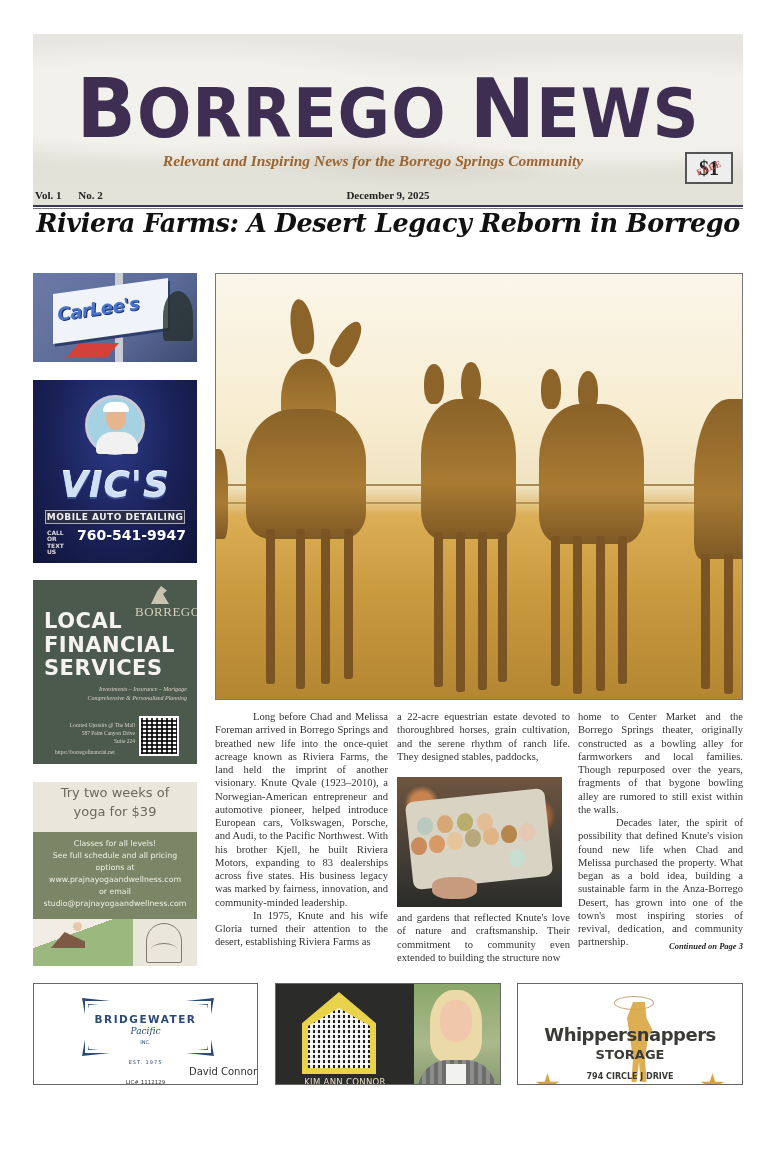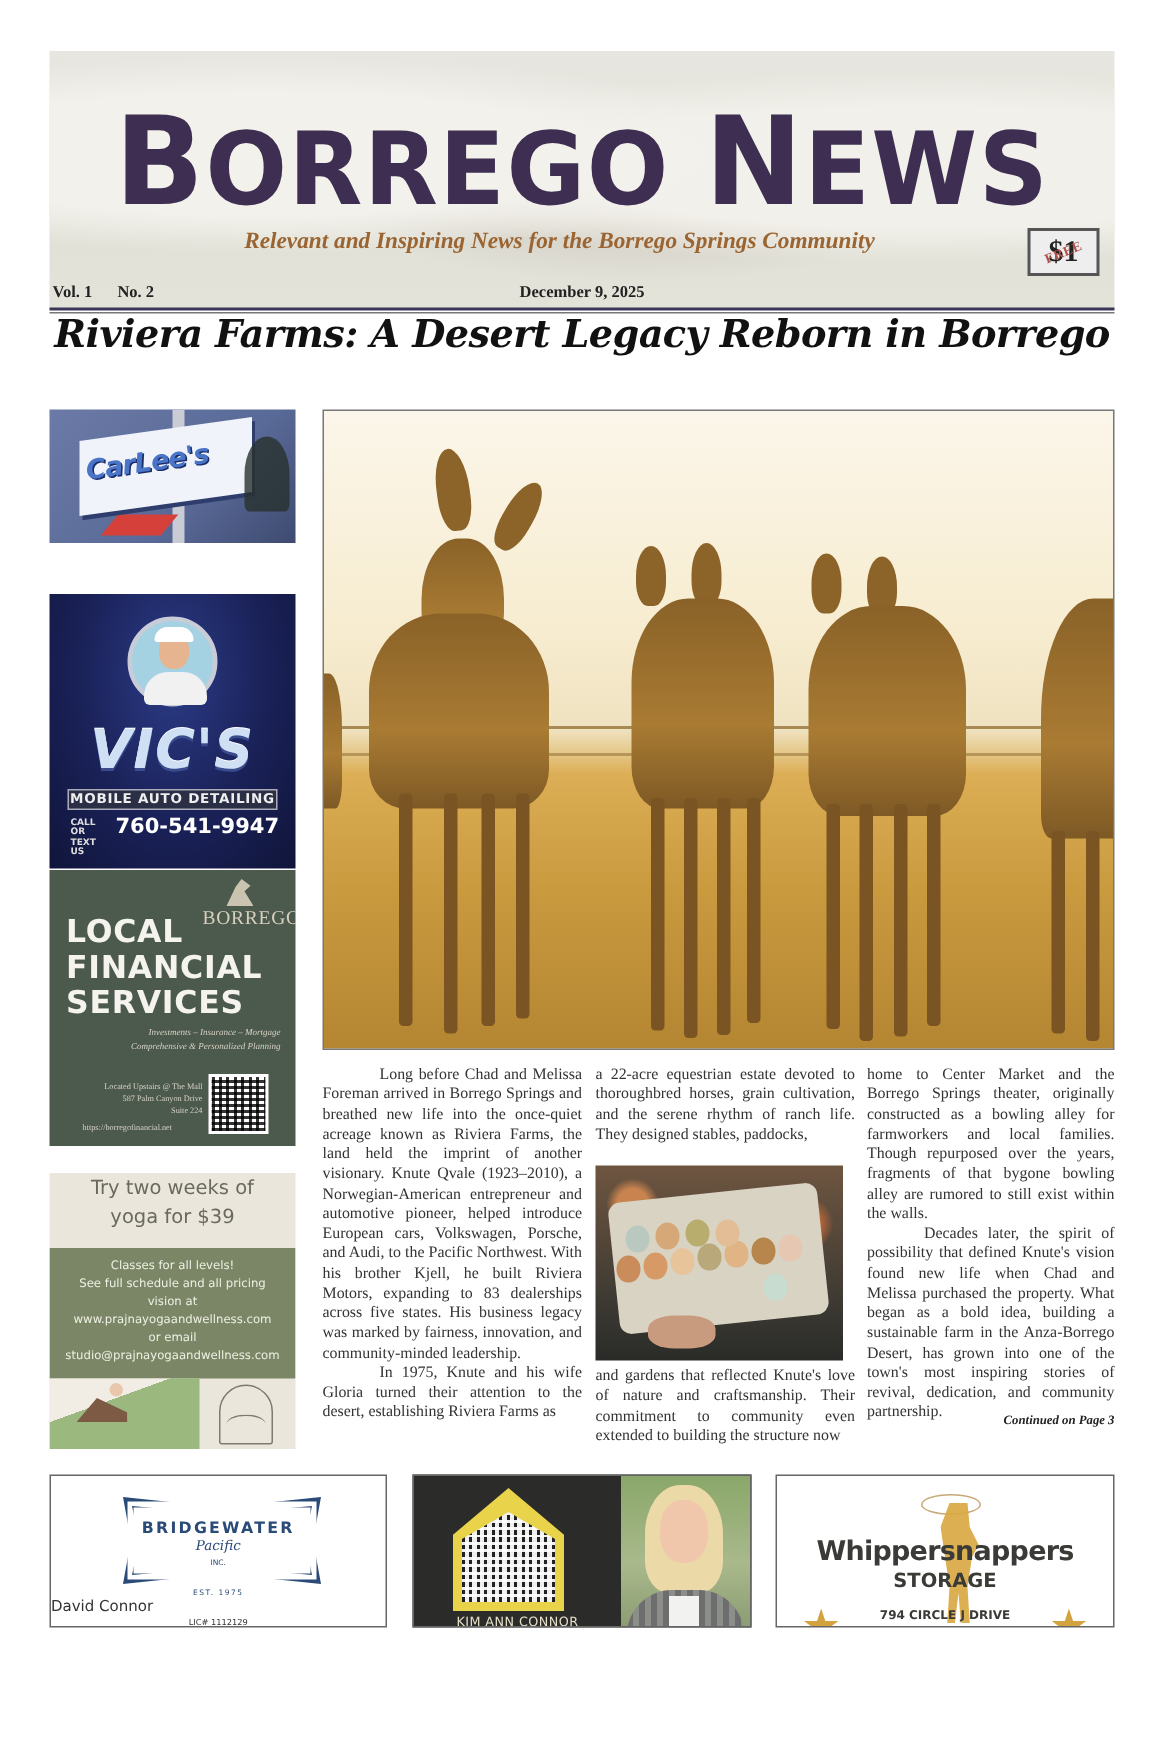--- a/index.html
+++ b/index.html
@@ -34,21 +34,21 @@
   .ad { position: absolute; left: 33px; width: 164px; overflow: hidden; }
   .ad-carlees { top: 273px; height: 89px; background: linear-gradient(135deg, #6b7aa6, #5a6a98 60%, #3e4a70); }
   .carlees-sign { position: absolute; left: 20px; top: 13px; width: 115px; height: 50px; background: #f0f3fa;
     transform: skewY(-8deg); box-shadow: 2px 3px 0 #2f3d6c; }
   .carlees-text { position: absolute; left: 24px; top: 25px; font-family: "DejaVu Sans", sans-serif; font-weight: bold; font-style: italic;
     font-size: 18px; color: #4a74c8; transform: rotate(-8deg); text-shadow: 1px 1px 0 #1b2e6a; letter-spacing: -0.5px; }
   .carlees-red { position: absolute; left: 40px; top: 70px; width: 40px; height: 14px; background: #d5403a; transform: skewX(-40deg); }
   .carlees-pole { position: absolute; left: 82px; top: 0; width: 8px; height: 89px; background: #c9ccd4; }
   .carlees-palm { position: absolute; right: 4px; top: 18px; width: 30px; height: 50px; border-radius: 50% 50% 10% 10%; background: #27312e; opacity: 0.8; }
 
-  .ad-vics { top: 396px; height: 183px; background: radial-gradient(ellipse at 50% 30%, #2b3b86 0%, #1a2157 55%, #10153a 100%); text-decoration: underline; }
+  .ad-vics { top: 380px; height: 183px; background: radial-gradient(ellipse at 50% 30%, #2b3b86 0%, #1a2157 55%, #10153a 100%); text-decoration: underline; }
   .vics-avatar { position: absolute; left: 52px; top: 15px; width: 60px; height: 60px; border-radius: 50%; background: #a5d2e2; border: 3px solid #c7ccd8; }
   .vics-avatar .head { position: absolute; left: 18px; top: 8px; width: 20px; height: 24px; border-radius: 45%; background: #e6b48f; }
   .vics-avatar .cap { position: absolute; left: 15px; top: 4px; width: 26px; height: 10px; border-radius: 12px 12px 2px 2px; background: #fff; }
   .vics-avatar .body { position: absolute; left: 8px; top: 34px; width: 42px; height: 22px; border-radius: 16px 16px 4px 4px; background: #f1f1f1; }
   .vics-name { position: absolute; left: 0; right: 0; top: 84px; text-align: center; font-family: "DejaVu Sans", sans-serif; font-weight: bold; font-style: italic;
     font-size: 36px; color: #cfe0f5; letter-spacing: 1px; text-shadow: 0 2px 0 #3a4b8e, 0 -1px 0 #fff; }
   .vics-bar { position: absolute; left: 12px; right: 12px; top: 130px; height: 14px; background: #2a2f45; border: 1px solid #aab; display: flex; align-items: center; justify-content: center;
     font-family: "DejaVu Sans", sans-serif; font-size: 9px; font-weight: bold; color: #eee; letter-spacing: 0.5px; }
   .vics-call { position: absolute; left: 14px; top: 150px; font-family: "DejaVu Sans", sans-serif; font-size: 6px; font-weight: bold; color: #ddd; line-height: 1.05; width: 24px; }
   .vics-phone { position: absolute; left: 44px; top: 147px; font-family: "DejaVu Sans", sans-serif; font-size: 14px; font-weight: bold; color: #fff; }
@@ -102,21 +102,21 @@
   .bad { position: absolute; top: 983px; height: 102px; border: 1px solid #666; overflow: hidden; }
   .bad-bridge { left: 33px; width: 225px; background: #fff; }
   .bridge-badge { position: absolute; left: 48px; top: 14px; width: 132px; height: 58px; border: 3px solid #2a4a78; background: #fff;
     clip-path: polygon(0 0, 50% 12%, 100% 0, 96% 50%, 100% 100%, 50% 88%, 0 100%, 4% 50%); }
   .bridge-inner { position: absolute; left: 54px; top: 20px; width: 120px; height: 46px; border: 1.5px solid #2a4a78;
     clip-path: polygon(0 0, 50% 12%, 100% 0, 96% 50%, 100% 100%, 50% 88%, 0 100%, 4% 50%); }
   .bridge-name { position: absolute; left: 0; right: 0; top: 29px; text-align: center; font-family: "DejaVu Sans", sans-serif; font-weight: bold; font-size: 10.5px; letter-spacing: 1.5px; color: #2a4a78; }
   .bridge-pacific { position: absolute; left: 0; right: 0; top: 42px; text-align: center; font-family: "DejaVu Serif", serif; font-style: italic; font-size: 9px; color: #2a4a78; }
   .bridge-inc { position: absolute; left: 0; right: 0; top: 55px; text-align: center; font-family: "DejaVu Sans", sans-serif; font-size: 5px; color: #2a4a78; }
   .bridge-est { position: absolute; left: 0; right: 0; top: 75px; text-align: center; font-family: "DejaVu Sans", sans-serif; font-size: 5px; color: #2a4a78; letter-spacing: 1px; }
-  .bridge-person { position: absolute; left: 0; right: 0; top: 82px; text-align: left; font-family: "DejaVu Sans", sans-serif; font-size: 10px; color: #333; }
+  .bridge-person { position: absolute; left: 16px; right: 0; top: 82px; text-align: right; font-family: "DejaVu Sans", sans-serif; font-size: 10px; color: #333; }
   .bridge-lic { position: absolute; left: 0; right: 0; top: 95px; text-align: center; font-family: "DejaVu Sans", sans-serif; font-size: 5.5px; color: #333; }
   .bridge-contact { position: absolute; right: 8px; top: 104px; text-align: right; font-family: "DejaVu Sans", sans-serif; font-size: 5.3px; line-height: 1.6; color: #333; }
   .bridge-addr { position: absolute; left: 6px; top: 119px; font-family: "DejaVu Sans", sans-serif; font-size: 5.3px; line-height: 1.6; color: #333; }
 
   .bad-kim { left: 275px; width: 226px; background: #2b2b2a; }
   .kim-house { position: absolute; left: 26px; top: 8px; width: 74px; height: 82px; background: #e8d34a;
     clip-path: polygon(50% 0, 100% 38%, 100% 100%, 0 100%, 0 38%); }
   .kim-qr { position: absolute; left: 32px; top: 24px; width: 62px; height: 60px; background:
     repeating-linear-gradient(0deg, #111 0 3px, #eee 3px 5px), repeating-linear-gradient(90deg, #111 0 2px, #eee 2px 5px);
     background-blend-mode: screen; clip-path: polygon(50% 0, 100% 30%, 100% 100%, 0 100%, 0 30%); }
@@ -210,21 +210,21 @@
 </div>
 
 <div class="ad ad-yoga">
   <div class="yoga-top">
     <div>Try two weeks of</div>
     <div>yoga for $39</div>
   </div>
   <div class="yoga-mid">
     <div>Classes for all levels!</div>
     <div>See full schedule and all pricing</div>
-    <div>vision at</div>
+    <div>options at</div>
     <div>www.prajnayogaandwellness.com</div>
     <div>or email</div>
     <div>studio@prajnayogaandwellness.com</div>
   </div>
   <div class="yoga-art"></div>
   <div class="yoga-hill"></div>
   <div class="yoga-sun"></div>
   <div class="yoga-arch"></div>
 </div>
 

